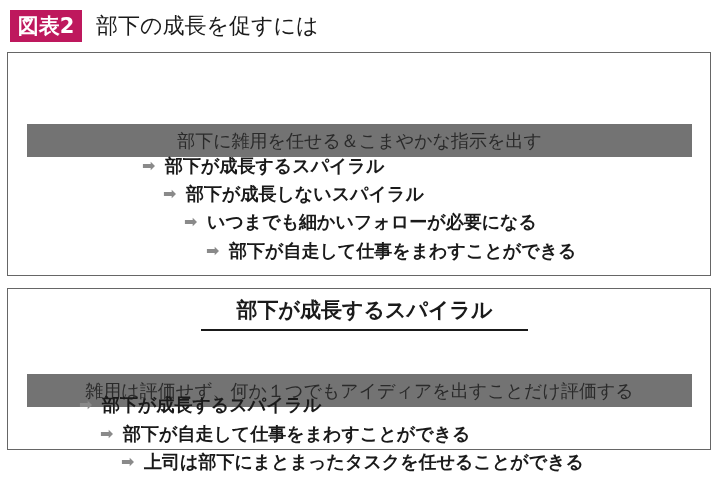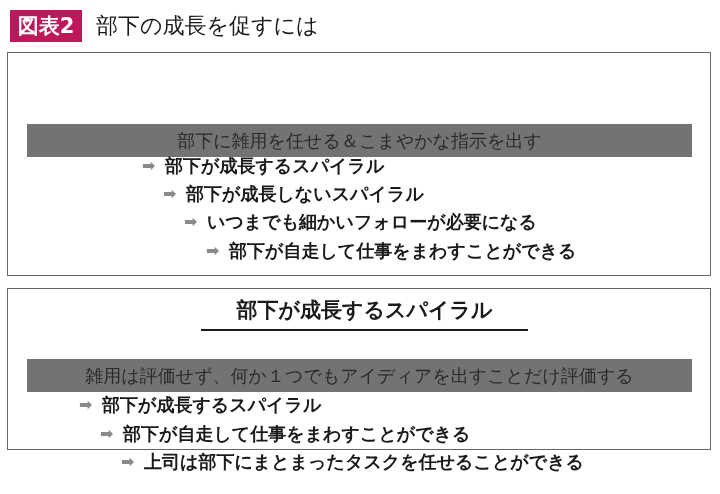--- a/index.html
+++ b/index.html
@@ -60,21 +60,21 @@
     <span>いつまでも細かいフォローが必要になる</span>
   </div>
   <div class="step" style="left:198px; top:186px;">
     <span class="arrow">➡</span>
     <span>部下が自走して仕事をまわすことができる</span>
   </div>
 </div>
 
 <div class="box box2">
   <div class="box-title" style="top:6px;">部下が成長するスパイラル</div>
-  <div class="band" style="top:57px;">雑用は評価せず、何か１つでもアイディアを出すことだけ評価する</div>
+  <div class="band" style="top:72px;">雑用は評価せず、何か１つでもアイディアを出すことだけ評価する</div>
 
   <div class="step" style="left:71px; top:104px;">
     <span class="arrow">➡</span>
     <span>部下が成長するスパイラル</span>
   </div>
   <div class="step" style="left:92px; top:133px;">
     <span class="arrow">➡</span>
     <span>部下が自走して仕事をまわすことができる</span>
   </div>
   <div class="step" style="left:113px; top:161px;">

